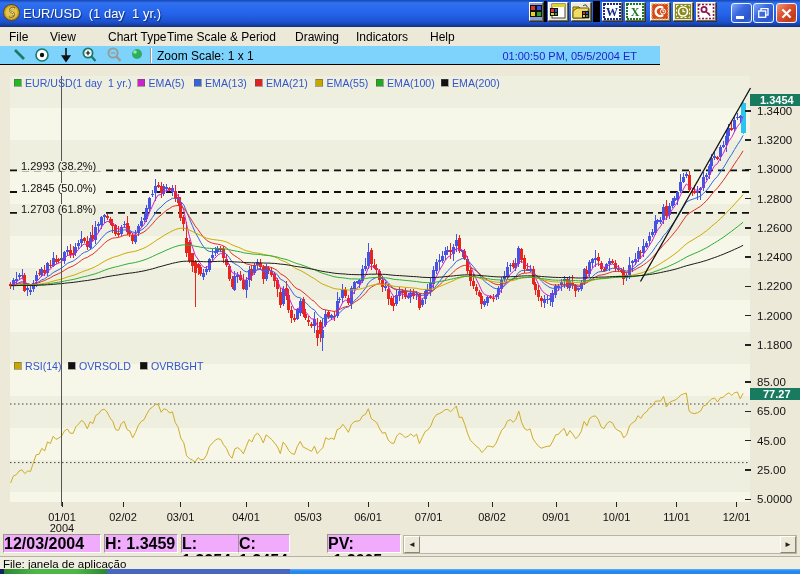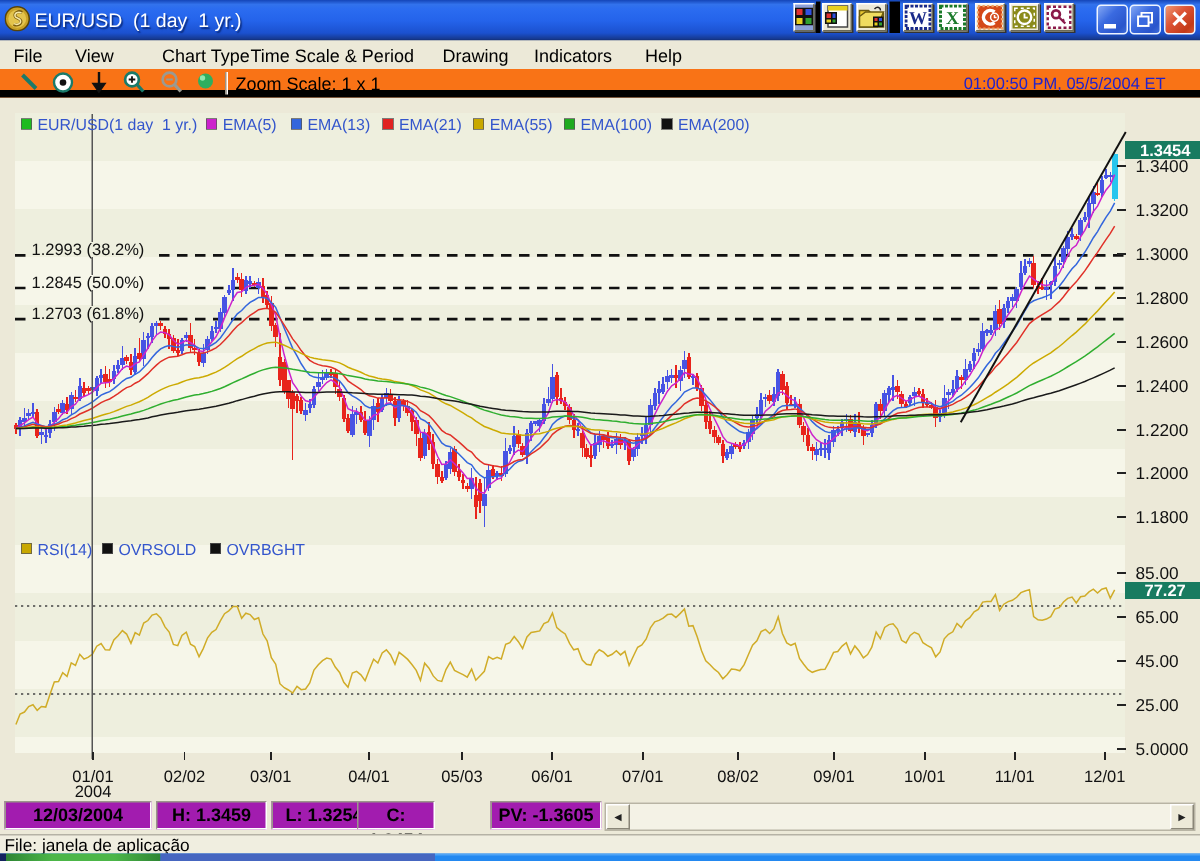--- a/index.html
+++ b/index.html
@@ -13,29 +13,29 @@
 .tile{position:absolute;top:1px;width:20px;height:19px;background:#ece9d8;
  border:1px solid;border-color:#fff #6a6a5a #6a6a5a #fff;box-shadow:1px 1px 0 #333}
 .tsep{position:absolute;top:0;width:7px;height:21px;background:#000}
 .wbtn{position:absolute;top:3px;width:21px;height:20px;border-radius:3px;
  border:1px solid #eef4ff;color:#fff;text-align:center;font-size:13px;line-height:18px;font-weight:bold}
 .bblue{background:linear-gradient(135deg,#84a8f4 0,#3a6ae0 40%,#2a55cc 80%,#3e6cd8 100%)}
 .bred{background:linear-gradient(135deg,#f09a74 0,#dd5436 40%,#c43a18 80%,#d4562e 100%)}
 .menubar{position:absolute;left:0;top:27px;width:800px;height:19px;background:#ece9d8;
  font-size:12px;color:#000}
 .menubar span{position:absolute;top:3px}
-.toolbar{position:absolute;left:0;top:46px;width:800px;height:19px;background:#f97316;
- border-bottom:5px solid #000000}
+.toolbar{position:absolute;left:0;top:46px;width:660px;height:19px;background:#7dd3fc;
+ border-bottom:1px solid #000000}
 .toolbar svg{position:absolute;top:0;left:0}
 .zs{position:absolute;left:157px;top:3px;font-size:12px;color:#000}
 .clock{position:absolute;right:23px;top:4px;font-size:11px;color:#2222cc}
 .statusrow{position:absolute;left:0;top:533px;width:800px;height:23px;background:#ece9d8}
-.scell{position:absolute;top:1px;height:19px;background:#a21caf;border:1px solid;
- border-color:#9a968a #fff #fff #9a968a;font-size:12px;font-weight:bold;color:#000;
- text-align:center;line-height:17px}
+.scell{position:absolute;top:1px;height:19px;background:#f0abfc;border:1px solid;
+ border-color:#9a968a #fff #fff #9a968a;font-size:16px;font-weight:bold;color:#000;
+ text-align:left;line-height:17px}
 .sbar{position:absolute;left:403px;top:2px;width:394px;height:19px;background:#f4f2e6;
  border:1px solid #b8b4a4}
 .sarr{position:absolute;top:0px;width:16px;height:17px;background:#ece9d8;border:1px solid;
  border-color:#fff #8a8678 #8a8678 #fff;font-size:8px;text-align:center;line-height:16px;color:#222}
 .aviso{position:absolute;left:0;top:556px;width:800px;height:13px;background:#f0eee0;
  border-top:1px solid #b5b2a5;font-size:11.5px;color:#000}
 .bstrip{position:absolute;left:0;top:569px;width:800px;height:5px;background:#1e7fe8}
 </style></head><body>
 <svg width="800" height="574" viewBox="0 0 800 574" style="position:absolute;left:0;top:0" shape-rendering="crispEdges" font-family="Liberation Sans, sans-serif">
 <rect x="10.0" y="75.5" width="740.0" height="32.0" fill="#eeefde"></rect>

